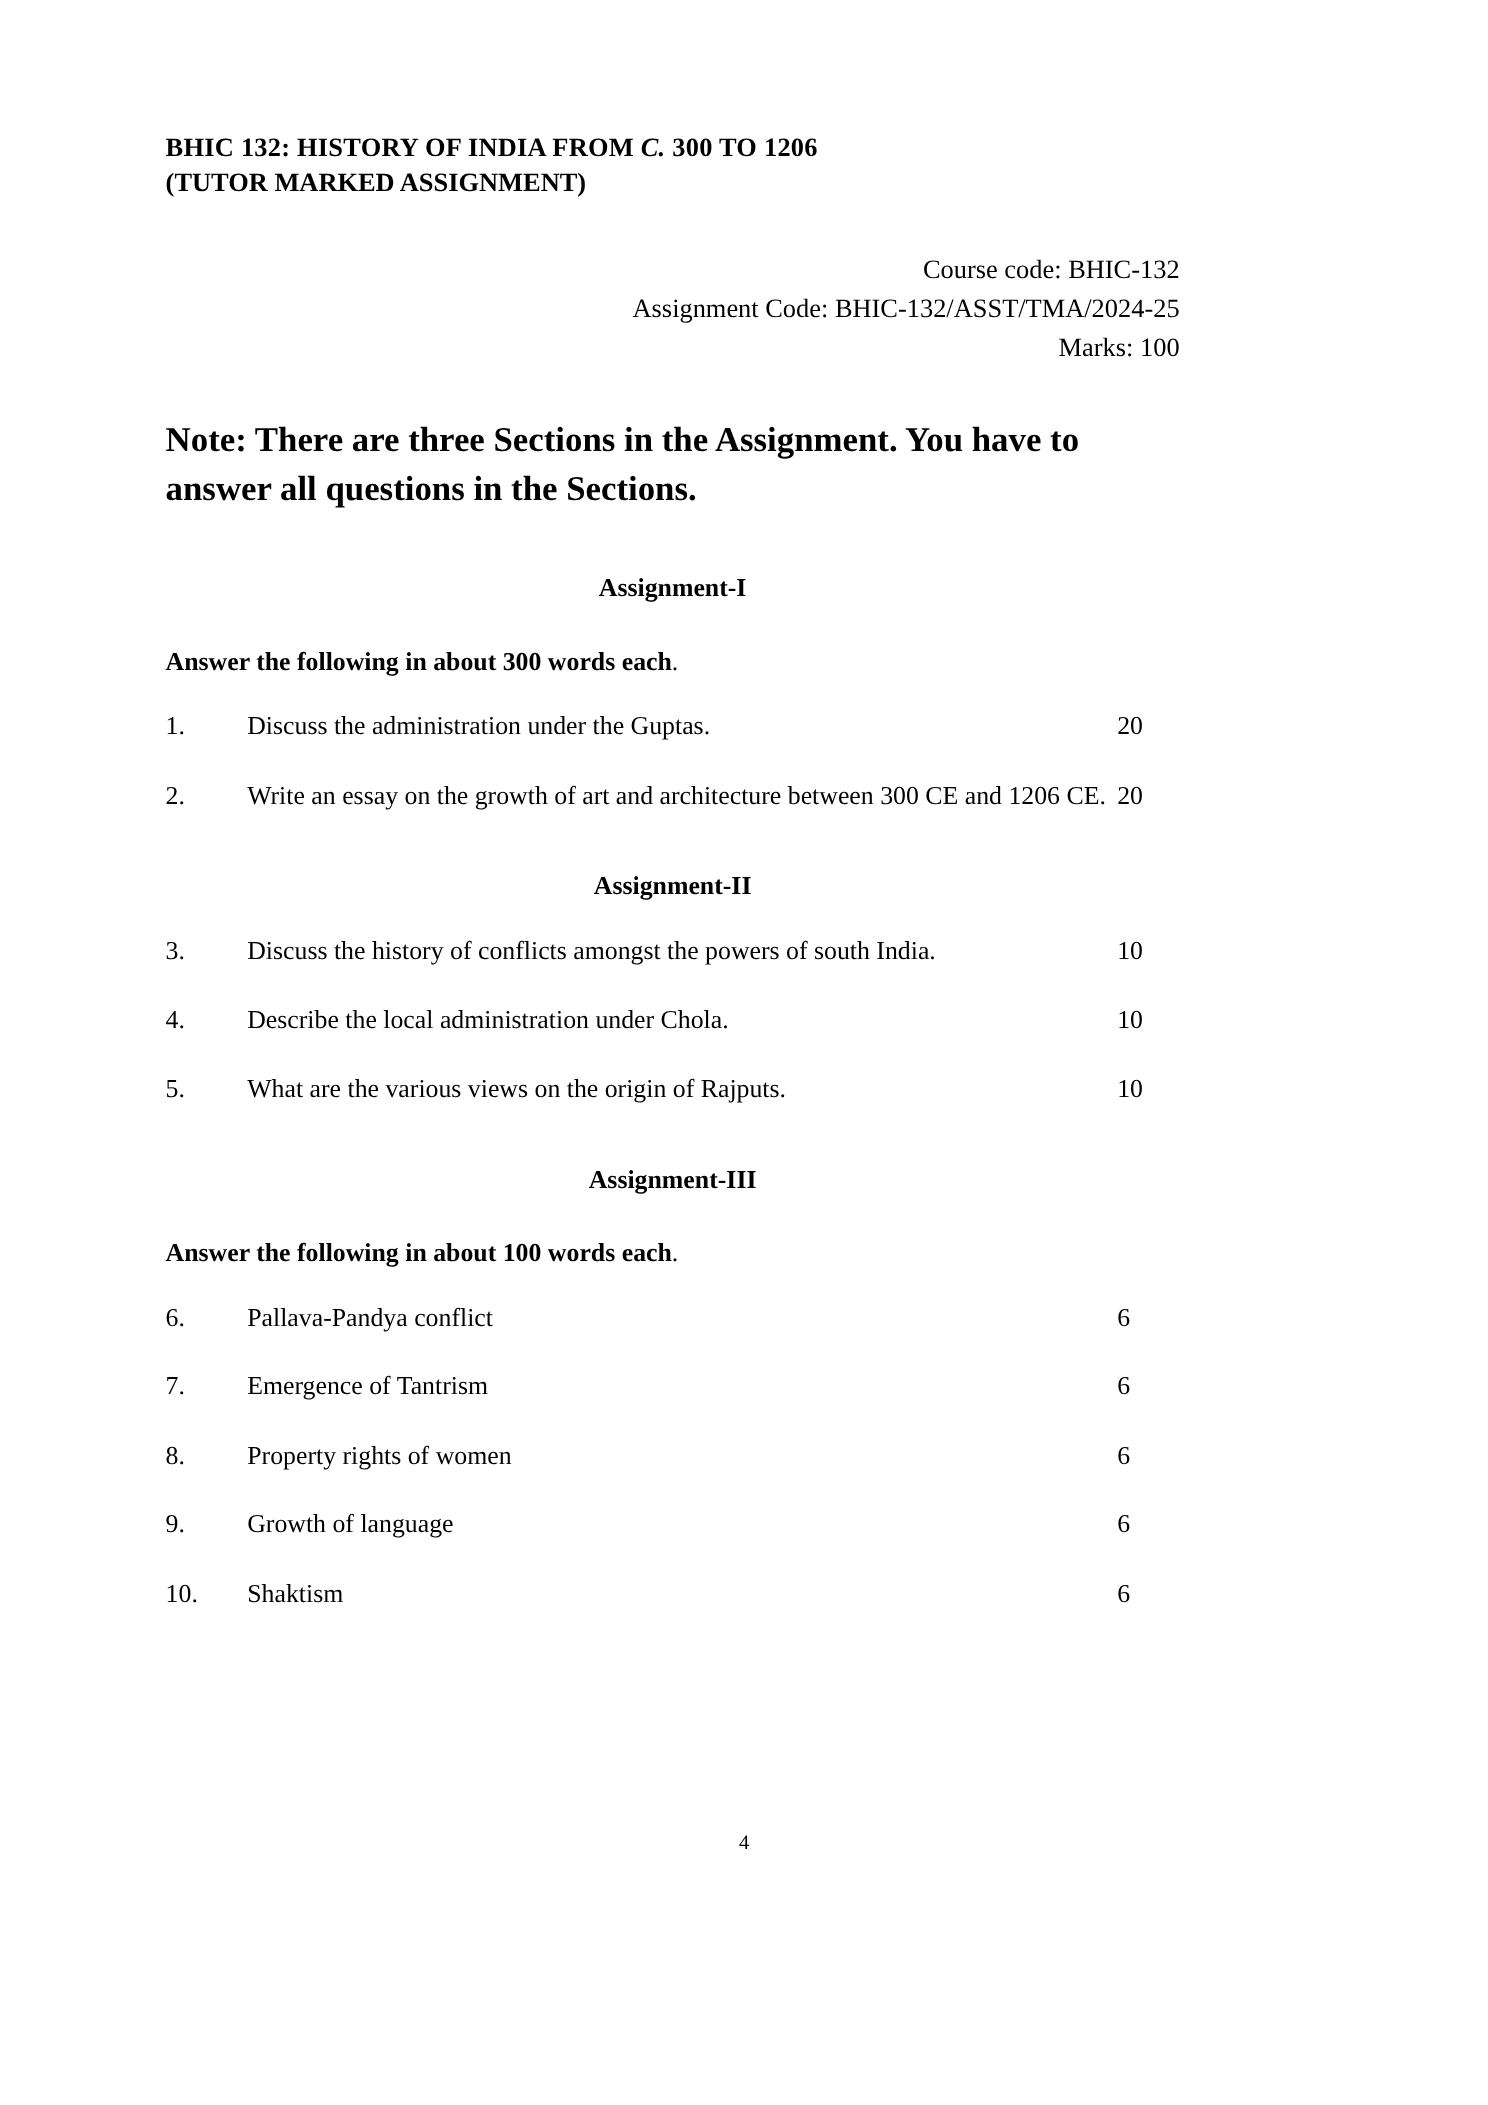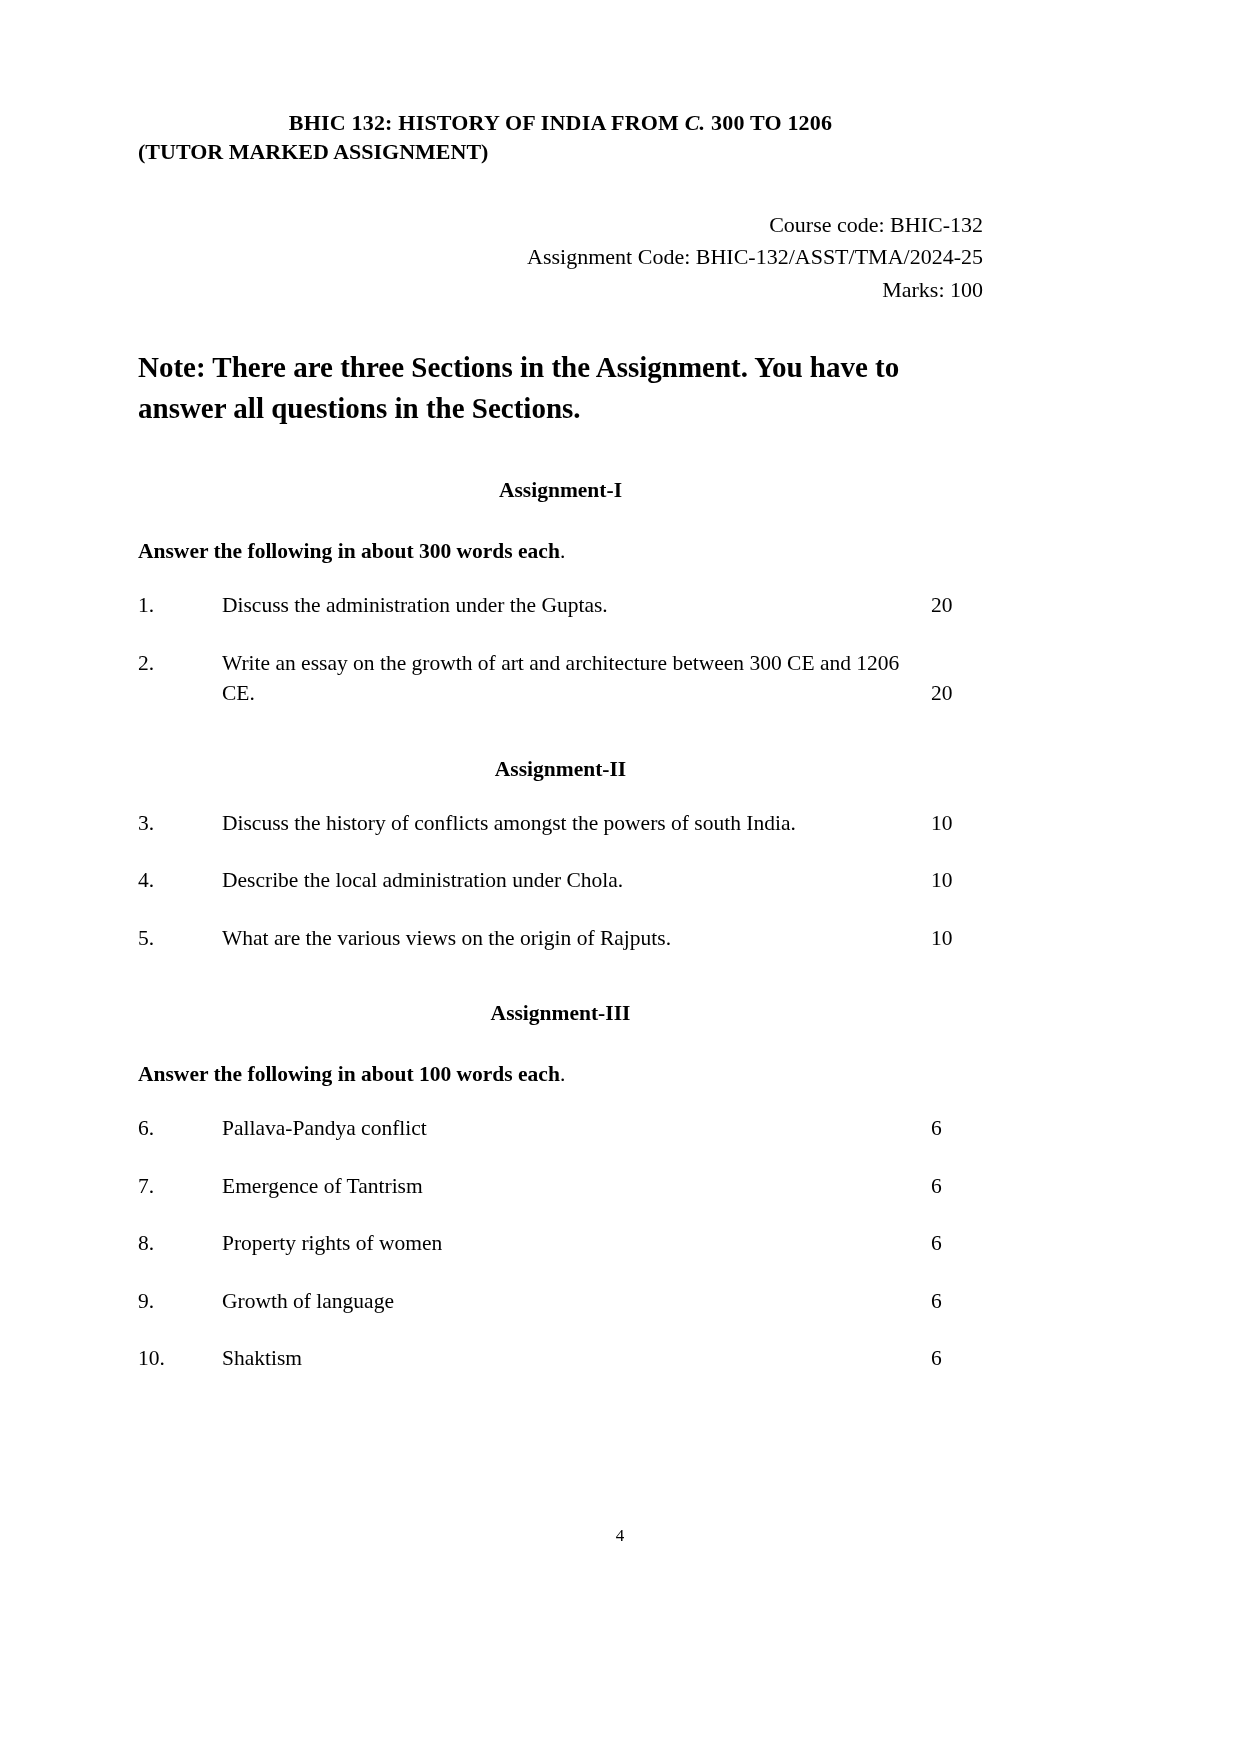--- a/index.html
+++ b/index.html
@@ -20,21 +20,20 @@
   }
   .content {
     position: absolute;
     left: 138px;
     top: 108px;
     width: 845px;
   }
 
   
   .doc-title {
-    text-align: center;
     font-weight: bold;
     font-size: 22px;
     line-height: 1.34;
     letter-spacing: 0.2px;
   }
   .doc-title .ital {
     font-style: italic;
   }
   .title-line2 {
     text-align: left;
@@ -89,21 +88,20 @@
     margin-bottom: 27px;
   }
   .q-num {
     width: 68px;
     flex: 0 0 68px;
     text-align: left;
   }
   .q-text {
     flex: 1 1 auto;
     padding-right: 6px;
-    margin-left: 16px;
   }
   .q-marks {
     width: 52px;
     flex: 0 0 52px;
     text-align: left;
     position: relative;
   }
   
   .q-row.wrap .q-marks {
     align-self: flex-end;

